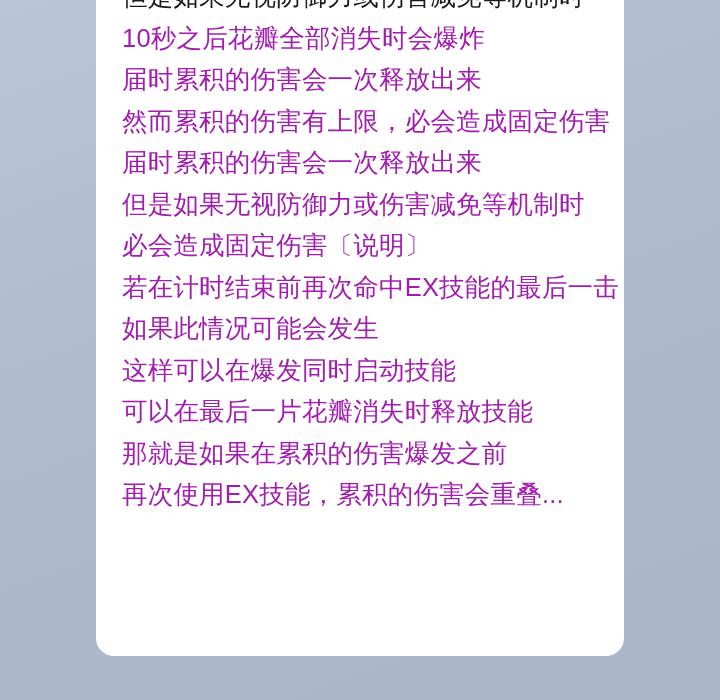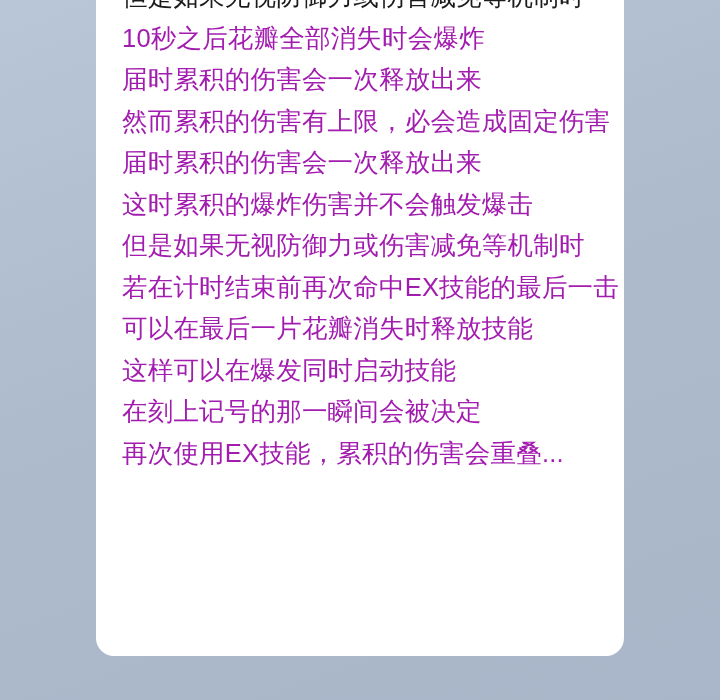--- a/index.html
+++ b/index.html
@@ -63,25 +63,26 @@
 
 <div id="page">
 
   <div class="card">
     <div class="text-block">
       <div class="line clipped">但是如果无视防御力或伤害减免等机制时</div>
       <div class="line">10秒之后花瓣全部消失时会爆炸</div>
       <div class="line">届时累积的伤害会一次释放出来</div>
       <div class="line">然而累积的伤害有上限，必会造成固定伤害</div>
       <div class="line">届时累积的伤害会一次释放出来</div>
-      <div class="line">这时累积的爆炸伤害并不会触发爆击</div>
       <div class="line">但是如果无视防御力或伤害减免等机制时</div>
+      <div class="line">必会造成固定伤害〔说明〕</div>
       <div class="line">若在计时结束前再次命中EX技能的最后一击</div>
+      <div class="line">如果此情况可能会发生</div>
+      <div class="line">这样可以在爆发同时启动技能</div>
       <div class="line">可以在最后一片花瓣消失时释放技能</div>
-      <div class="line">这样可以在爆发同时启动技能</div>
-      <div class="line">在刻上记号的那一瞬间会被决定</div>
+      <div class="line">那就是如果在累积的伤害爆发之前</div>
       <div class="line">再次使用EX技能，累积的伤害会重叠...</div>
     </div>
   </div>
 
   <div class="bottom-pad"></div>
 
 </div>
 
 </body></html>

